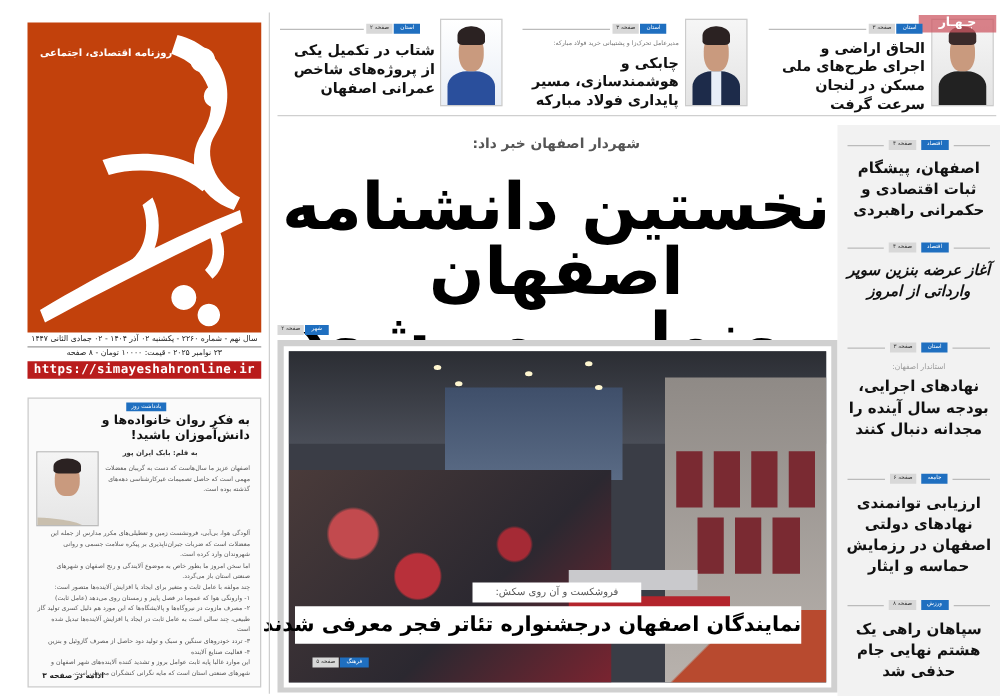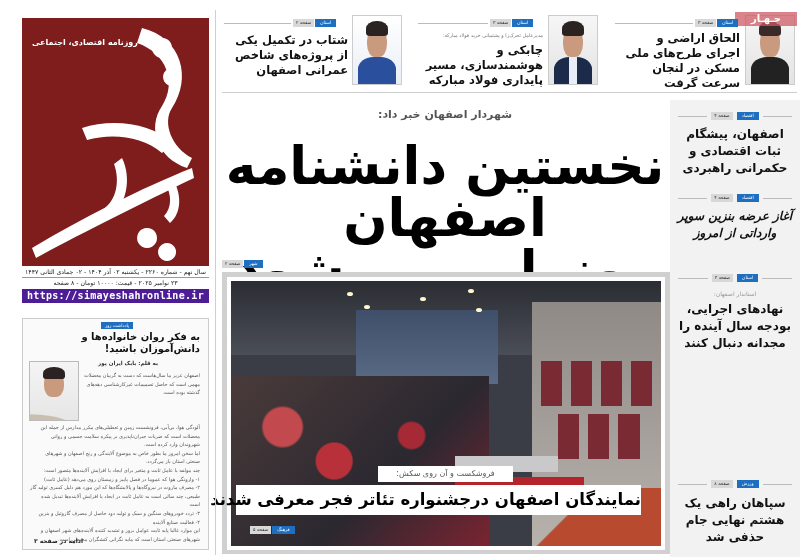--- a/index.html
+++ b/index.html
@@ -2,27 +2,27 @@
 <html><head>
 <meta charset="utf-8">
 <style>
   * { box-sizing: border-box; margin: 0; padding: 0; }
   html, body { width: 800px; height: 557px; overflow: hidden; background: #ffffff; }
   body { font-family: "DejaVu Sans", sans-serif; color: #111; position: relative; direction: rtl; }
 
   .abs { position: absolute; }
 
   
-  .masthead { left: 22px; top: 18px; width: 187px; height: 248px; background: #7f1d1d; overflow: hidden; }
+  .masthead { left: 22px; top: 18px; width: 187px; height: 248px; background: #c2410c; overflow: hidden; }
   .masthead .tagline { position: absolute; left: 10px; top: 20px; color: #fff; font-size: 8px; font-weight: bold; direction: rtl; }
   .masthead .logo { position: absolute; left: 0; top: 0; width: 187px; height: 248px; }
 
   .issue-line1 { left: 22px; top: 268px; width: 187px; font-size: 6.2px; text-align: center; color: #222; white-space: nowrap; border-bottom: 1px solid #999; padding-bottom: 2px; }
   .issue-line2 { left: 22px; top: 279px; width: 187px; font-size: 6.2px; text-align: center; color: #222; white-space: nowrap; }
-  .website { left: 22px; top: 289px; width: 187px; height: 14px; background: #4c1d95; color: #fff; font-family: "DejaVu Sans Mono", monospace; font-weight: bold; font-size: 10px; line-height: 14px; text-align: center; direction: ltr; letter-spacing: 0.3px; }
+  .website { left: 22px; top: 289px; width: 187px; height: 14px; background: #b91c1c; color: #fff; font-family: "DejaVu Sans Mono", monospace; font-weight: bold; font-size: 10px; line-height: 14px; text-align: center; direction: ltr; letter-spacing: 0.3px; }
 
   
   .tags { display: flex; direction: ltr; gap: 1px; align-items: center; }
   .tag-page { background: #d8d8d8; color: #333; font-size: 4.5px; padding: 1px 3px; height: 8px; line-height: 6px; }
   .tag-sec { background: #1f6fc0; color: #fff; font-size: 4.5px; padding: 1px 5px; height: 8px; line-height: 6px; }
   .rule { height: 1px; background: #bbb; }
 
   
   .teaser-title { font-weight: bold; font-size: 11.5px; line-height: 15px; text-align: right; color: #111; direction: rtl; }
   .teaser-kicker { font-size: 5px; color: #777; text-align: right; direction: rtl; }
@@ -208,20 +208,29 @@
   <div class="rc-block" style="top:174px;">
     <div class="rc-tagrow">
       <div class="rule"></div>
       <span class="tag-page">صفحه ۳</span>
       <span class="tag-sec">استان</span>
       <div class="rule"></div>
     </div>
     <div class="rc-kicker" style="margin-top:8px;">استاندار اصفهان:</div>
     <div class="rc-title" style="margin-top:4px;">نهادهای اجرایی، بودجه سال آینده را مجدانه دنبال کنند</div>
   </div>
+  <div class="rc-block" style="top:279px;">
+    <div class="rc-tagrow">
+      <div class="rule"></div>
+      <span class="tag-page">صفحه ۶</span>
+      <span class="tag-sec">جامعه</span>
+      <div class="rule"></div>
+    </div>
+    <div class="rc-title" style="margin-top:7px;">ارزیابی توانمندی نهادهای دولتی اصفهان در رزمایش حماسه و ایثار</div>
+  </div>
   <div class="rc-block" style="top:380px;">
     <div class="rc-tagrow">
       <div class="rule"></div>
       <span class="tag-page">صفحه ۸</span>
       <span class="tag-sec">ورزش</span>
       <div class="rule"></div>
     </div>
     <div class="rc-title" style="margin-top:7px;">سپاهان راهی یک هشتم نهایی جام حذفی شد</div>
   </div>
 </div>

